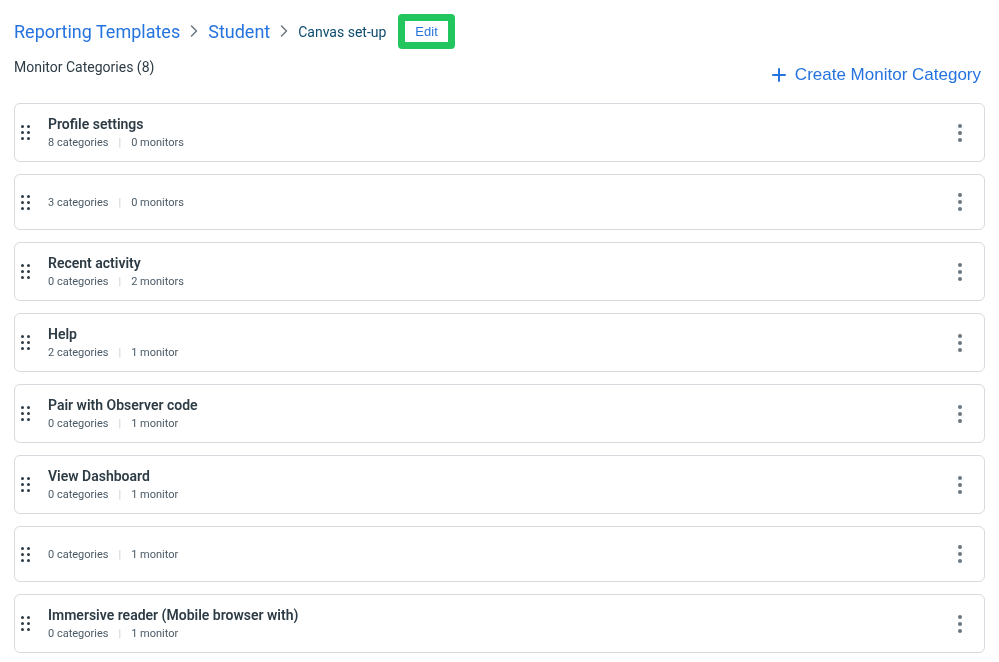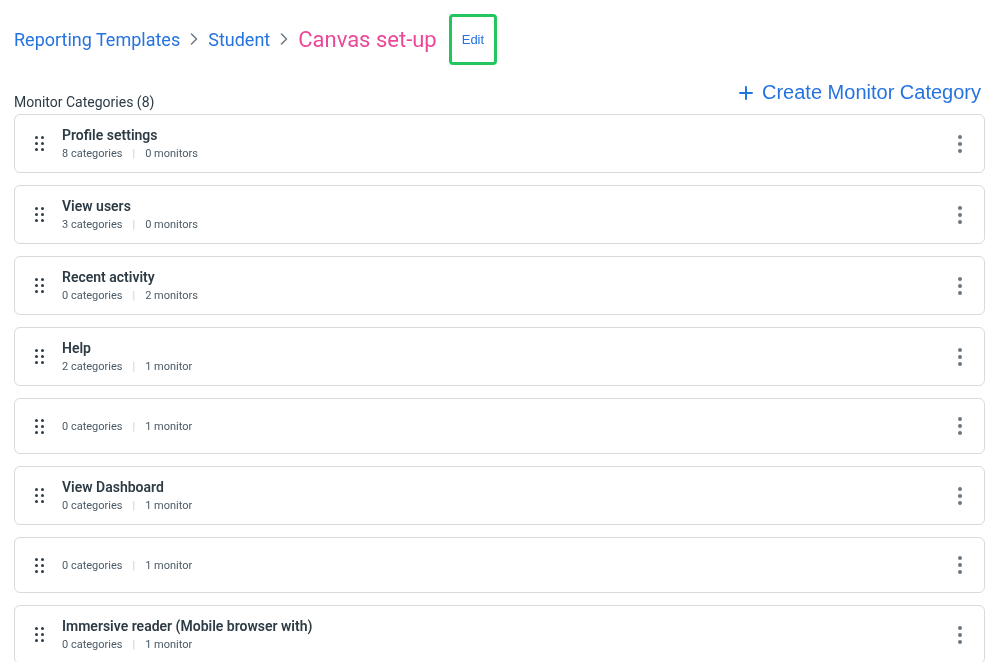--- a/index.html
+++ b/index.html
@@ -24,67 +24,67 @@
       color: #2573df;
       font-size: 18px;
       text-decoration: none;
       cursor: pointer;
     }
     .breadcrumb-sep {
       color: #6b7780;
       font-size: 16px;
     }
     .breadcrumb-current {
-      color: #ec4899;
-      font-size: 22px;
+      color: #0c4a6e;
+      font-size: 14px;
     }
     .edit-btn {
-      border: 3px solid #22c55e;
+      border: 7px solid #22c55e;
       color: #2573df;
       background: transparent;
       border-radius: 4px;
-      padding: 15px 10px;
+      padding: 3px 10px;
       font-size: 13px;
       cursor: pointer;
       margin-left: 2px;
     }
     .header-row {
       display: flex;
       justify-content: space-between;
-      align-items: flex-end;
-      margin-bottom: 4px;
+      align-items: flex-start;
+      margin-bottom: 12px;
     }
     .header-title {
       font-size: 14px;
       color: #2d3b45;
     }
     .create-btn {
       display: flex;
       align-items: center;
       gap: 8px;
       background: transparent;
       border: none;
       color: #2573df;
-      font-size: 20px;
+      font-size: 17px;
       cursor: pointer;
       padding: 6px 4px;
     }
     .create-btn svg {
       width: 16px;
       height: 16px;
     }
     .category-list {
       display: flex;
       flex-direction: column;
       gap: 12px;
     }
     .category-card {
       border: 1px solid #d7dade;
       border-radius: 6px;
-      padding: 12px 16px 12px 14px;
+      padding: 12px 16px 12px 0;
       display: flex;
       align-items: center;
       background: #ffffff;
     }
     .drag-handle {
       display: grid;
       grid-template-columns: repeat(2, 3px);
       grid-template-rows: repeat(3, 3px);
       gap: 3px;
       cursor: grab;
@@ -191,21 +191,20 @@
     <div class="category-card">
       <div class="drag-handle">
         <span></span>
         <span></span>
         <span></span>
         <span></span>
         <span></span>
         <span></span>
       </div>
       <div class="card-content">
-        <div class="card-title">View users</div>
         <div class="card-meta">
           <span>3 categories</span>
           <span class="meta-sep">|</span>
           <span>0 monitors</span>
         </div>
       </div>
       <button class="more-btn">
         <span></span>
         <span></span>
         <span></span>
@@ -260,20 +259,21 @@
     <div class="category-card">
       <div class="drag-handle">
         <span></span>
         <span></span>
         <span></span>
         <span></span>
         <span></span>
         <span></span>
       </div>
       <div class="card-content">
+        <div class="card-title">Pair with Observer code</div>
         <div class="card-meta">
           <span>0 categories</span>
           <span class="meta-sep">|</span>
           <span>1 monitor</span>
         </div>
       </div>
       <button class="more-btn">
         <span></span>
         <span></span>
         <span></span>

